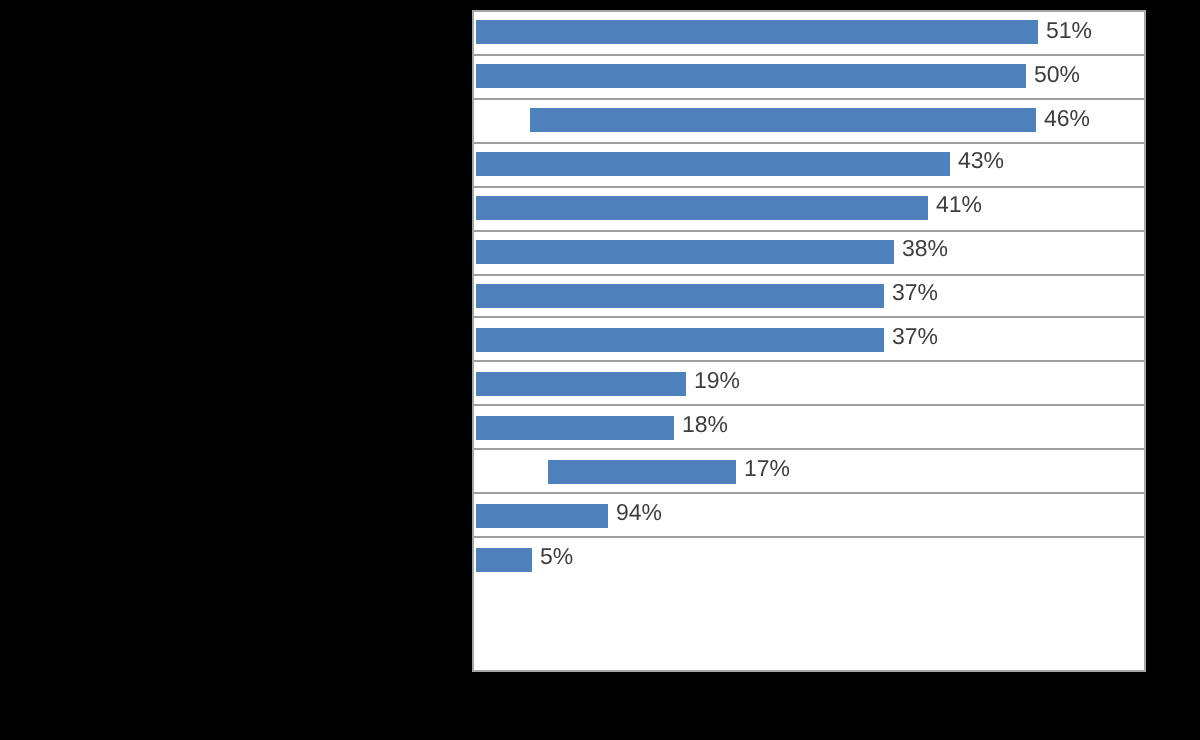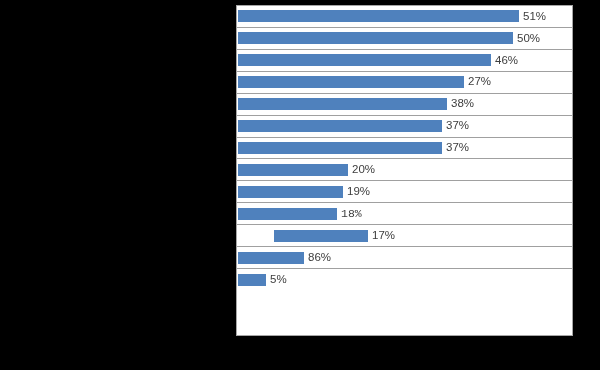--- a/index.html
+++ b/index.html
@@ -109,30 +109,36 @@
           <div class="bar" title="51%" style="width: 281px; background: rgb(79, 129, 189);"></div>
           <span class="bar-value">51%</span>
         </div>
       </div>
       <div class="bar-row" style="height: 21.9333px;">
         <div class="bar-track">
           <div class="bar" title="50%" style="width: 275px; background: rgb(79, 129, 189);"></div>
           <span class="bar-value">50%</span>
         </div>
       </div>
-      <div class="bar-row" style="height: 21.9333px;">
+      <div class="bar-row" style="height: 21.9333px; padding-left: 27px;">
         <div class="bar-track">
           <div class="bar" title="46%" style="width: 253px; background: rgb(79, 129, 189);"></div>
           <span class="bar-value">46%</span>
         </div>
       </div>
       <div class="bar-row" style="height: 21.9333px;">
         <div class="bar-track">
+          <div class="bar" title="43%" style="width: 237px; background: rgb(79, 129, 189);"></div>
+          <span class="bar-value">43%</span>
+        </div>
+      </div>
+      <div class="bar-row" style="height: 21.9333px;">
+        <div class="bar-track">
           <div class="bar" title="41%" style="width: 226px; background: rgb(79, 129, 189);"></div>
-          <span class="bar-value">27%</span>
+          <span class="bar-value">41%</span>
         </div>
       </div>
       <div class="bar-row" style="height: 21.9333px;">
         <div class="bar-track">
           <div class="bar" title="38%" style="width: 209px; background: rgb(79, 129, 189);"></div>
           <span class="bar-value">38%</span>
         </div>
       </div>
       <div class="bar-row" style="height: 21.9333px;">
         <div class="bar-track">
@@ -141,46 +147,40 @@
         </div>
       </div>
       <div class="bar-row" style="height: 21.9333px;">
         <div class="bar-track">
           <div class="bar" title="37%" style="width: 204px; background: rgb(79, 129, 189);"></div>
           <span class="bar-value">37%</span>
         </div>
       </div>
       <div class="bar-row" style="height: 21.9333px;">
         <div class="bar-track">
-          <div class="bar" title="20%" style="width: 110px; background: rgb(79, 129, 189);"></div>
-          <span class="bar-value">20%</span>
-        </div>
-      </div>
-      <div class="bar-row" style="height: 21.9333px;">
-        <div class="bar-track">
           <div class="bar" title="19%" style="width: 105px; background: rgb(79, 129, 189);"></div>
           <span class="bar-value">19%</span>
         </div>
       </div>
-      <div class="bar-row" style="height: 21.9333px; font-family: Liberation Mono, monospace;">
+      <div class="bar-row" style="height: 21.9333px;">
         <div class="bar-track">
           <div class="bar" title="18%" style="width: 99px; background: rgb(79, 129, 189);"></div>
           <span class="bar-value">18%</span>
         </div>
       </div>
       <div class="bar-row" style="height: 21.9333px; padding-left: 36px;">
         <div class="bar-track">
           <div class="bar" title="17%" style="width: 94px; background: rgb(79, 129, 189);"></div>
           <span class="bar-value">17%</span>
         </div>
       </div>
       <div class="bar-row" style="height: 21.9333px;">
         <div class="bar-track">
           <div class="bar" title="12%" style="width: 66px; background: rgb(79, 129, 189);"></div>
-          <span class="bar-value">86%</span>
+          <span class="bar-value">94%</span>
         </div>
       </div>
       <div class="bar-row" style="height: 21.9333px;">
         <div class="bar-track">
           <div class="bar" title="5%" style="width: 28px; background: rgb(79, 129, 189);"></div>
           <span class="bar-value">5%</span>
         </div>
       </div>
     </div>
 

